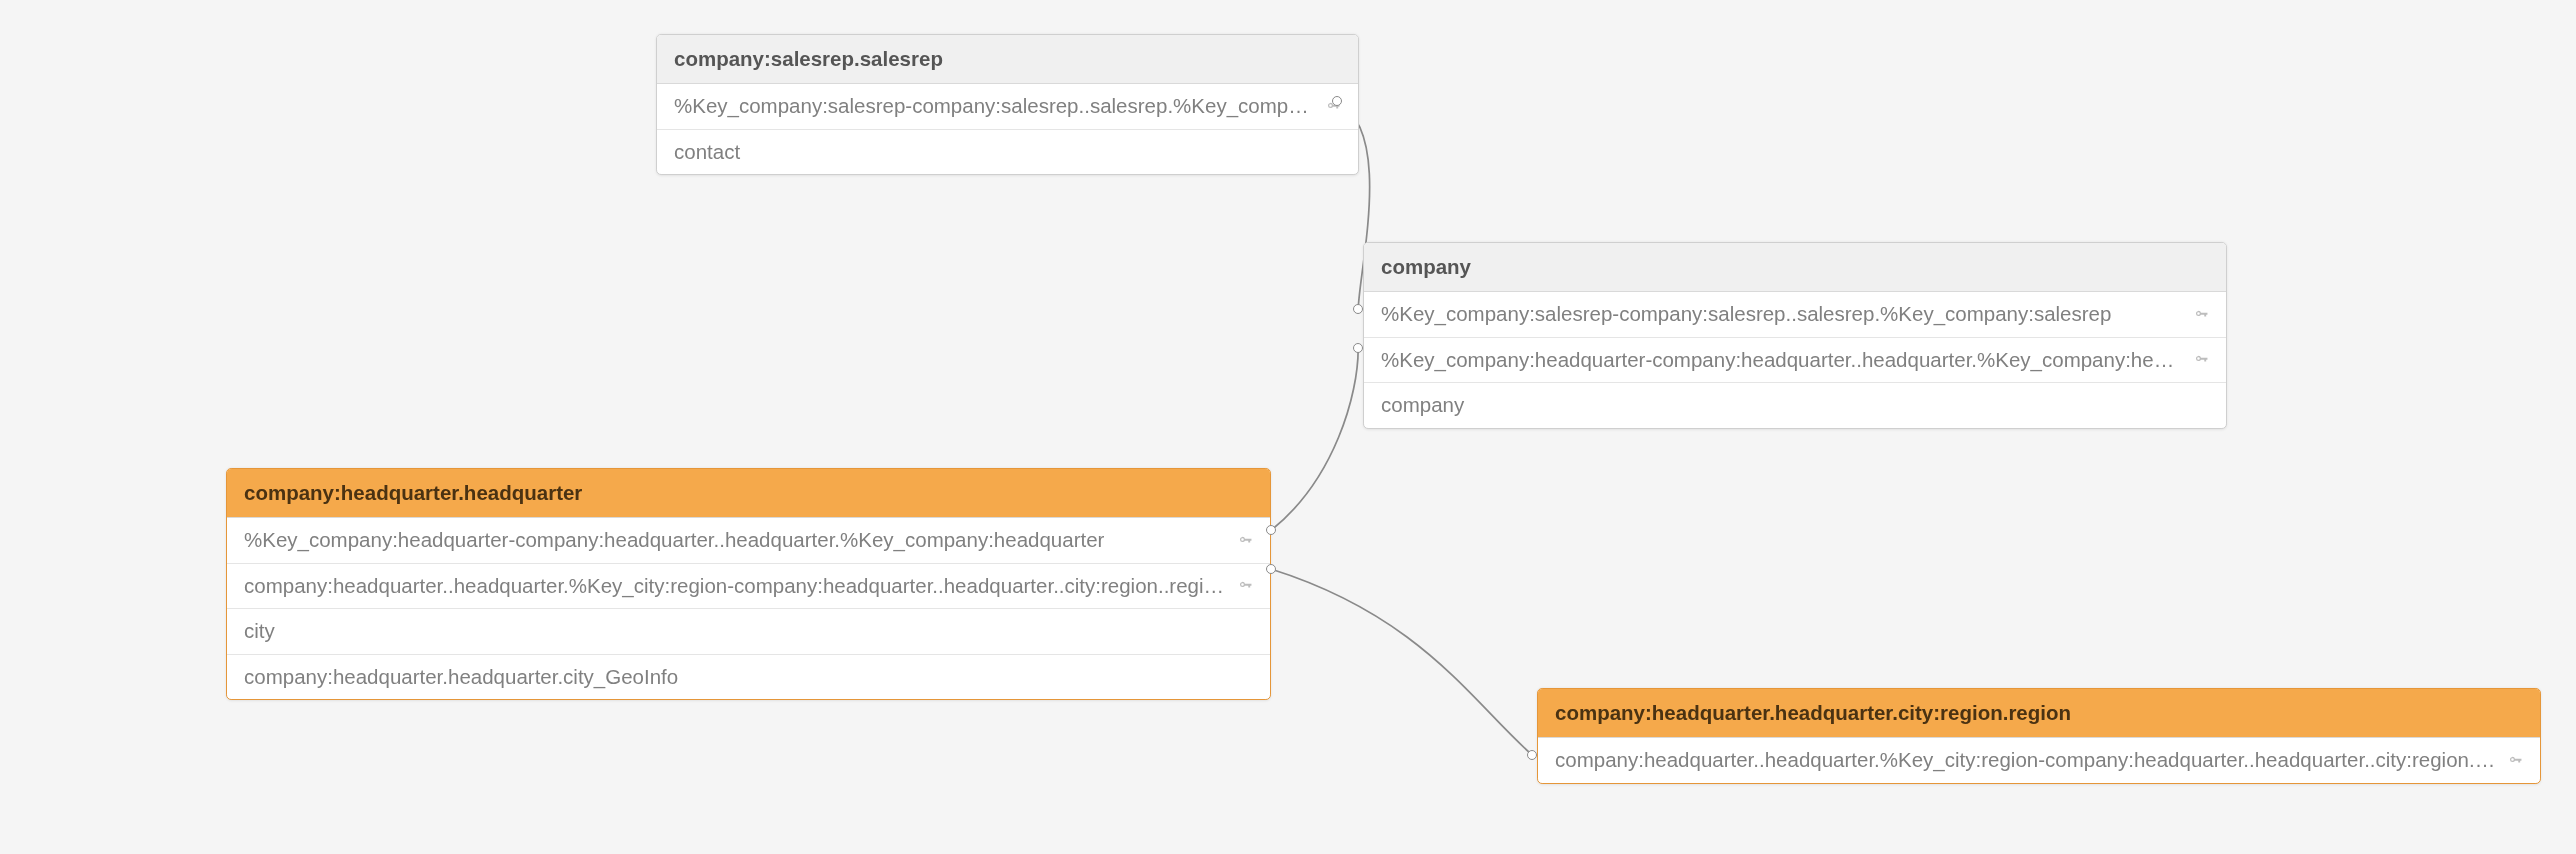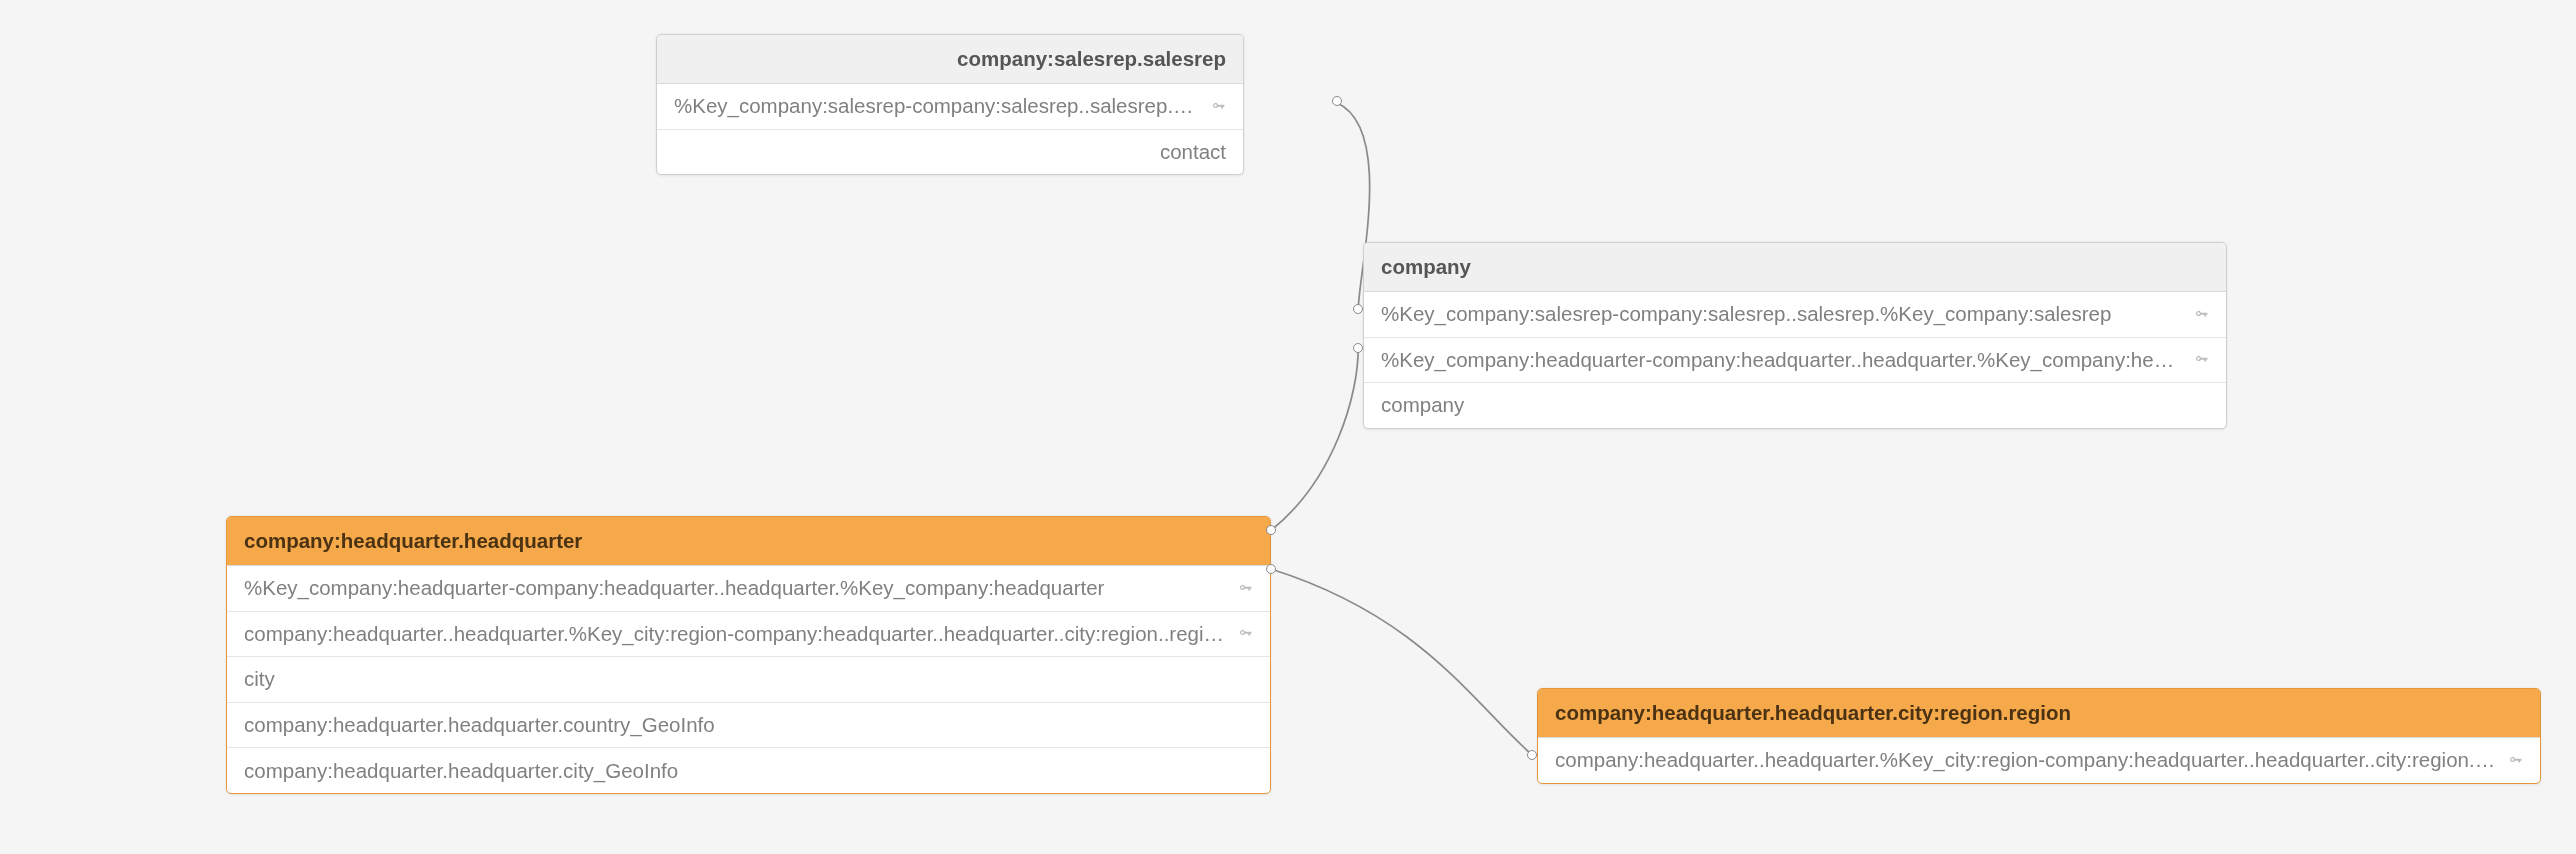--- a/index.html
+++ b/index.html
@@ -79,21 +79,21 @@
 
   <svg class="connectors" viewBox="0 0 3010 998" width="2576" height="854">
 
     <path d="M 1562 120 C 1630 150, 1587 320, 1587 363" stroke="#8a8a8a" stroke-width="2" fill="none"></path>
 
     <path d="M 1485 620 C 1560 560, 1587 460, 1587 408" stroke="#8a8a8a" stroke-width="2" fill="none"></path>
 
     <path d="M 1485 665 C 1660 720, 1720 820, 1790 882" stroke="#8a8a8a" stroke-width="2" fill="none"></path>
   </svg>
 
-  <div class="node" style="left:656px; top:34px; width:588px;text-align:right;">
+  <div class="node" style="left:656px; top:34px; width:703px;">
     <div class="header">
       <span>company:salesrep.salesrep</span>
     </div>
     <div class="row">
       <span class="label">%Key_company:salesrep-company:salesrep..salesrep.%Key_company:salesrep</span>
       <svg class="key-icon" viewBox="0 0 24 24">
           <path fill="#888" d="M7 14a4 4 0 1 1 3.87-5H21v3h-2v3h-3v-3h-5.13A4 4 0 0 1 7 14zm0-2a2 2 0 1 0 0-4 2 2 0 0 0 0 4z"></path>
         </svg>
     </div>
     <div class="row">
@@ -118,41 +118,38 @@
           <path fill="#888" d="M7 14a4 4 0 1 1 3.87-5H21v3h-2v3h-3v-3h-5.13A4 4 0 0 1 7 14zm0-2a2 2 0 1 0 0-4 2 2 0 0 0 0 4z"></path>
         </svg>
     </div>
     <div class="row">
       <span class="label">company</span>
     </div>
   </div>
   <div class="port" style="left:1353px; top:304px;"></div>
   <div class="port" style="left:1353px; top:343px;"></div>
 
-  <div class="node selected" style="left:226px; top:468px; width:1045px;margin-top:48px;">
+  <div class="node selected" style="left:226px; top:468px; width:1045px;">
     <div class="header">
       <span>company:headquarter.headquarter</span>
     </div>
     <div class="row">
       <span class="label">%Key_company:headquarter-company:headquarter..headquarter.%Key_company:headquarter</span>
       <svg class="key-icon" viewBox="0 0 24 24">
           <path fill="#888" d="M7 14a4 4 0 1 1 3.87-5H21v3h-2v3h-3v-3h-5.13A4 4 0 0 1 7 14zm0-2a2 2 0 1 0 0-4 2 2 0 0 0 0 4z"></path>
         </svg>
     </div>
     <div class="row">
       <span class="label">company:headquarter..headquarter.%Key_city:region-company:headquarter..headquarter..city:region..region.%Key_city:region</span>
       <svg class="key-icon" viewBox="0 0 24 24">
           <path fill="#888" d="M7 14a4 4 0 1 1 3.87-5H21v3h-2v3h-3v-3h-5.13A4 4 0 0 1 7 14zm0-2a2 2 0 1 0 0-4 2 2 0 0 0 0 4z"></path>
         </svg>
     </div>
     <div class="row">
       <span class="label">city</span>
-    </div>
-    <div class="row">
-      <span class="label">company:headquarter.headquarter.country_GeoInfo</span>
     </div>
     <div class="row">
       <span class="label">company:headquarter.headquarter.city_GeoInfo</span>
     </div>
   </div>
   <div class="port" style="left:1266px; top:525px;"></div>
   <div class="port" style="left:1266px; top:564px;"></div>
 
   <div class="node selected" style="left:1537px; top:688px; width:1004px;">
     <div class="header">

